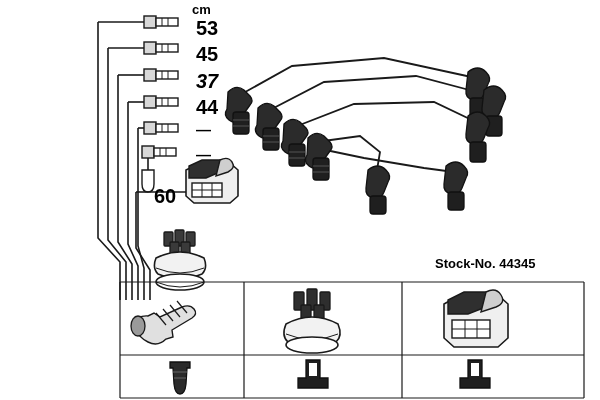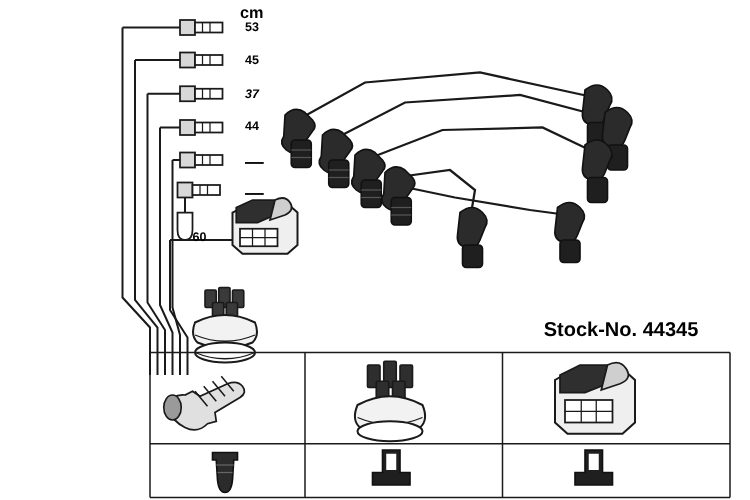--- a/index.html
+++ b/index.html
@@ -1,24 +1,24 @@
 <!DOCTYPE html>
 <html><head>
 <meta charset="utf-8">
 <style>
   html,body{margin:0;padding:0;}
   body{width:600px;height:400px;background:#ffffff;font-family:"Liberation Sans",sans-serif;overflow:hidden;}
   #root{position:relative;width:600px;height:342px;margin-left:24px;}
   svg{display:block;}
   .lbl{position:absolute;font-family:"Liberation Sans",sans-serif;color:#000;}
   .cm-head{font-size:13px;font-weight:bold;}
-  .len{font-size:10px;font-weight:bold;}
+  .len{font-size:20px;font-weight:bold;}
   .len-dash{font-size:15px;font-weight:bold;}
   .part{font-size:21px;font-weight:bold;letter-spacing:0.3px;}
-  .stock{font-size:16px;font-weight:bold;}
+  .stock{font-size:13px;font-weight:bold;}
 </style>
 </head>
 <body>
 
 <div id="root">
 
   <svg width="600" height="400" viewBox="0 0 600 400">
 
     <g fill="none" stroke="#1a1a1a" stroke-width="1.6">
 

